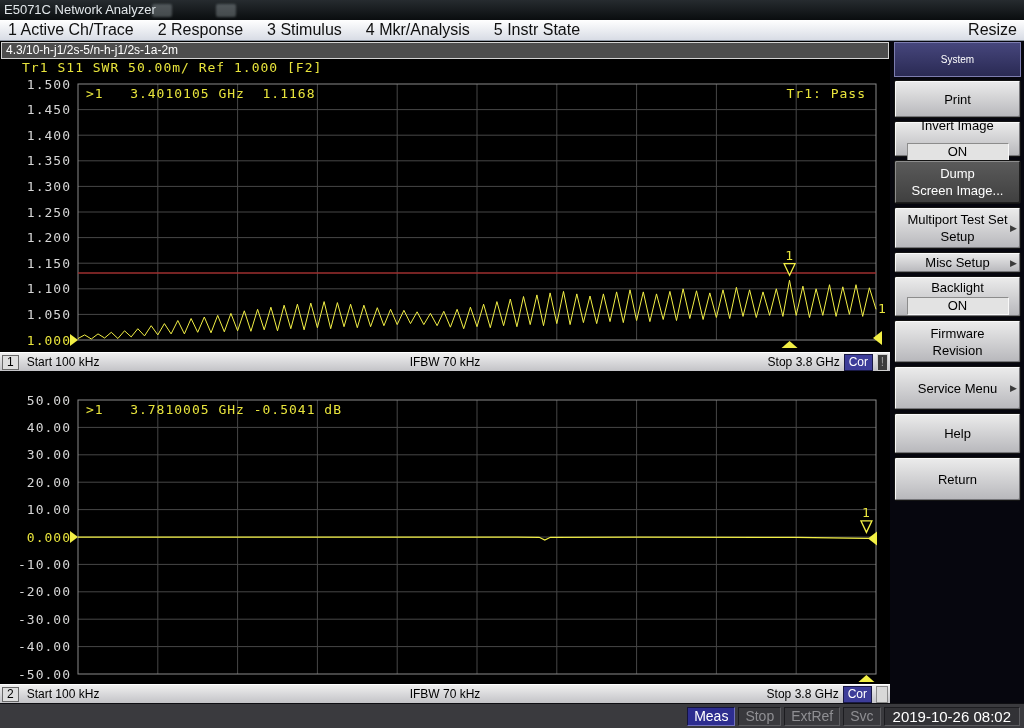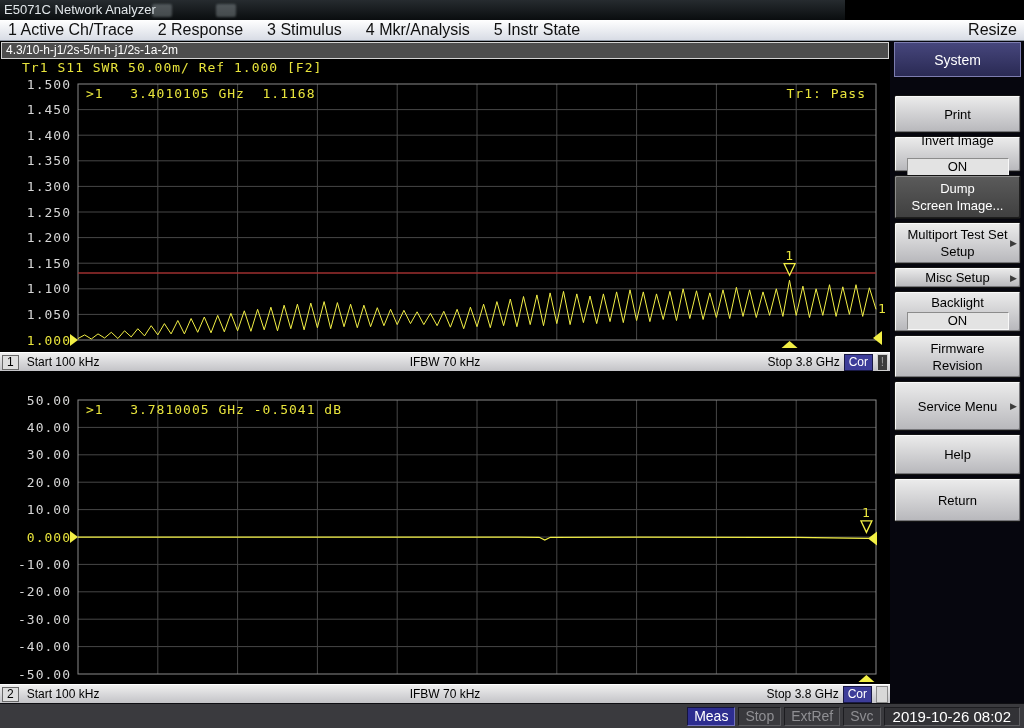--- a/index.html
+++ b/index.html
@@ -1,19 +1,19 @@
 <!DOCTYPE html>
 <html><head>
 <meta charset="utf-8">
 <style>
   html,body{margin:0;padding:0;background:#222;}
   #screen{position:relative;width:1024px;height:728px;background:#000;overflow:hidden;
           font-family:"Liberation Sans",sans-serif;-webkit-font-smoothing:antialiased;}
   
-  .titlebar{position:absolute;left:0;top:0;width:845px;height:20px;
+  .titlebar{position:absolute;left:0;top:0;width:1024px;height:20px;
             background:linear-gradient(#262b2f,#0a0d0f);color:#e2e7ea;font-size:13px;
             line-height:19px;padding-left:4px;box-sizing:border-box;}
   .smudge{position:absolute;top:4px;width:20px;height:13px;border-radius:2px;
           background:rgba(195,205,210,0.30);filter:blur(1px);}
   
   .menubar{position:absolute;left:0;top:20px;width:1024px;height:21px;
            background:linear-gradient(#ffffff,#d8dce5);border-bottom:1px solid #8f97a3;
            display:flex;align-items:center;font-size:16px;color:#101010;box-sizing:border-box;}
   .menu-items{display:flex;gap:24px;padding-left:8px;}
   .resize{margin-left:auto;padding-right:7px;}
@@ -46,22 +46,22 @@
   .rightgrp{position:absolute;right:2px;display:flex;align-items:center;gap:4px;}
   .corbox{background:#3d3d99;color:#fff;padding:0 4px;height:15px;line-height:15px;
           border:1px solid #191945;}
   .warnbox{background:#3c3c3c;color:#9a9a9a;width:9px;text-align:center;height:15px;
            line-height:15px;border:1px solid #cfcfcf;}
   .okbox{background:#d8d8d8;width:10px;height:15px;border:1px solid #8a8a8a;}
   
   #sidebar{position:absolute;left:890px;top:41px;width:134px;height:662px;background:#06060e;
            padding:1px 3px 0 4px;box-sizing:border-box;}
   .skheader{height:35px;background:linear-gradient(#46467c,#2a2a54);border:1px solid #7d7db0;
-            color:#fff;font-size:14px;display:flex;align-items:center;justify-content:center;
-            margin-bottom:18px;box-sizing:border-box;}
+            color:#fff;font-size:10px;display:flex;align-items:center;justify-content:center;
+            margin-bottom:3px;box-sizing:border-box;}
   .softkey{position:relative;background:linear-gradient(#ececec,#b7b7bb);
            border:1px solid #141414;border-radius:2px;color:#000;font-size:13px;
            box-shadow:inset 1px 1px 0 #fafafa,inset -1px -1px 0 #76767a;
            display:flex;flex-direction:column;align-items:center;justify-content:center;
            margin-bottom:3px;line-height:17px;box-sizing:border-box;cursor:default;}
   .softkey.selected{background:linear-gradient(#5b5b5b,#3f3f3f);color:#fff;
            box-shadow:inset 1px 1px 0 #8d8d8d,inset -1px -1px 0 #1d1d1d;}
   .skvalue{width:100px;height:16px;line-height:16px;background:#e3e3e3;text-align:center;
            border:1px solid #8c8c8c;border-bottom-color:#f8f8f8;border-right-color:#f8f8f8;
            margin-top:1px;}
@@ -249,21 +249,21 @@
           <span class="skarrow">▶</span>
         </div>
         <div class="softkey" style="height: 41px;">
           <div>Backlight</div>
           <div class="skvalue">ON</div>
         </div>
         <div class="softkey" style="height: 43px;">
           <div>Firmware</div>
           <div>Revision</div>
         </div>
-        <div class="softkey" style="height: 50px;">
+        <div class="softkey" style="height: 44px;">
           <div>Service Menu</div>
           <span class="skarrow">▶</span>
         </div>
         <div class="softkey" style="height: 41px;">
           <div>Help</div>
         </div>
         <div class="softkey" style="height: 44px;">
           <div>Return</div>
         </div>
       </div>

